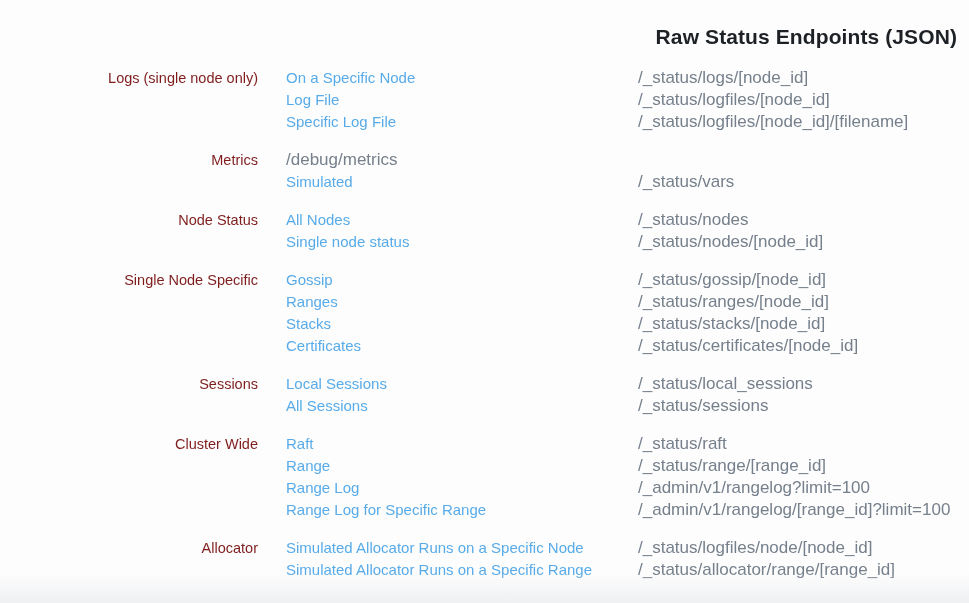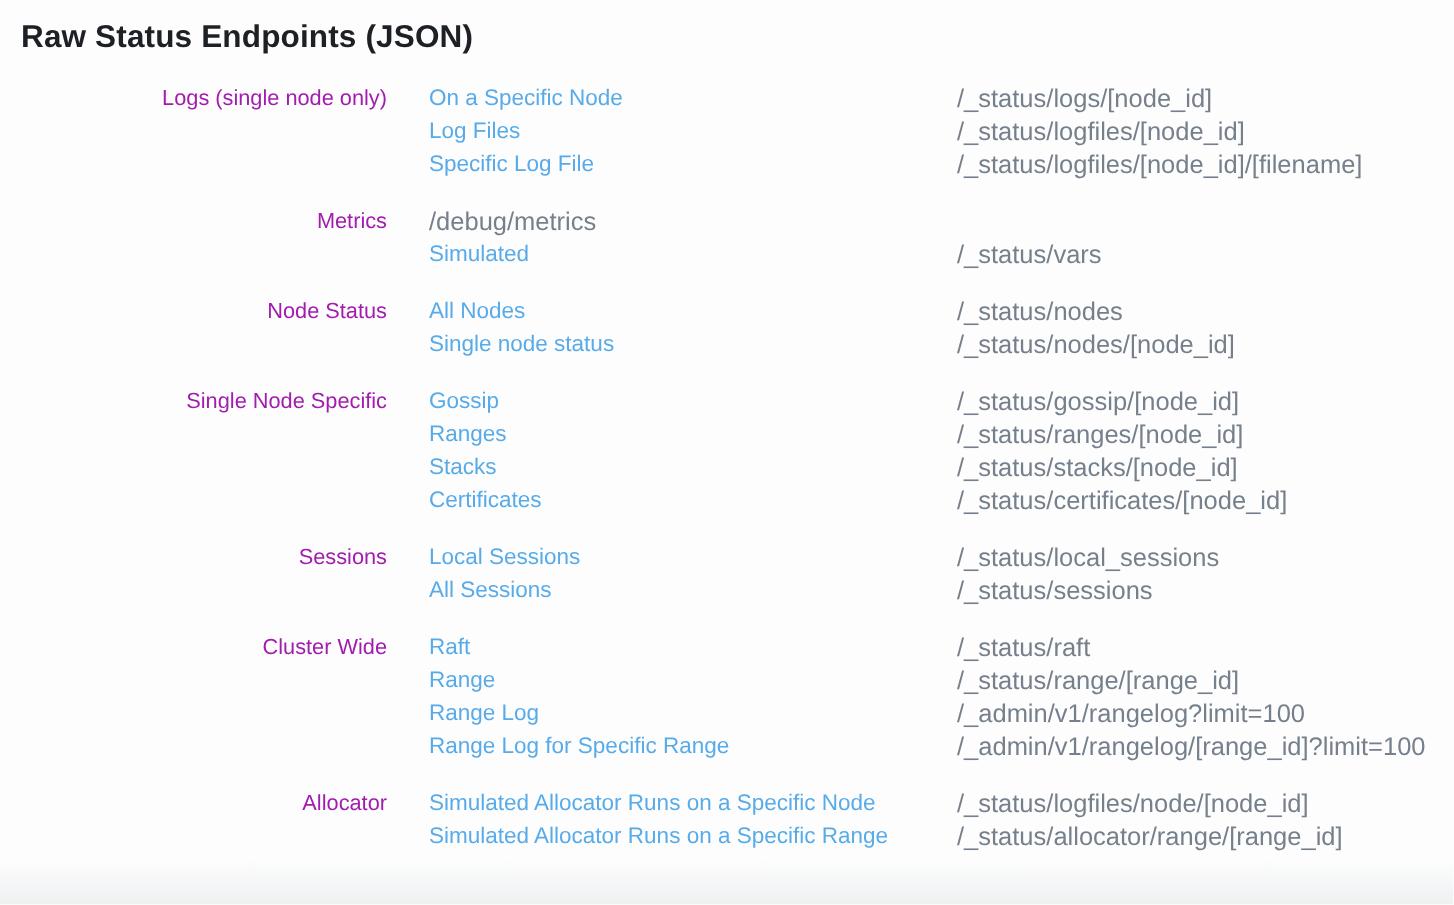--- a/index.html
+++ b/index.html
@@ -16,42 +16,43 @@
     -webkit-font-smoothing: antialiased;
   }
   .bottom-fade {
     position: absolute;
     left: 0; right: 0; bottom: 0;
     height: 30px;
     background: linear-gradient(to bottom, rgba(253,253,253,0), #eef0f2);
     pointer-events: none;
   }
   h1.page-title {
-    margin: 0;
+    margin: 12px;
     padding: 12px 0 0 14px;
     font-size: 21px;
     line-height: 25px;
     font-weight: 600;
     color: #1d2126;
     letter-spacing: 0.1px;
+    text-align: right;
   }
   main.endpoints-table {
     margin-top: 18px;
   }
   section.group {
     display: grid;
     grid-template-columns: 258px 1fr;
     column-gap: 28px;
     margin-bottom: 16px;
   }
   .cat {
     text-align: right;
     font-size: 14.5px;
     line-height: 22px;
-    color: #a21caf;
+    color: #7f1d1d;
   }
   .row {
     display: grid;
     grid-template-columns: 324px 1fr;
     column-gap: 28px;
   }
   a.endpoint-link {
     font-size: 15px;
     line-height: 22px;
     color: #58abe9;
@@ -71,21 +72,21 @@
 
 <main class="endpoints-table">
     <section class="group">
       <div class="cat">Logs (single node only)</div>
       <div>
         <div class="row">
           <a class="endpoint-link" href="#">On a Specific Node</a>
           <span class="path">/_status/logs/[node_id]</span>
         </div>
         <div class="row">
-          <a class="endpoint-link" href="#">Log Files</a>
+          <a class="endpoint-link" href="#">Log File</a>
           <span class="path">/_status/logfiles/[node_id]</span>
         </div>
         <div class="row">
           <a class="endpoint-link" href="#">Specific Log File</a>
           <span class="path">/_status/logfiles/[node_id]/[filename]</span>
         </div>
       </div>
     </section>
     <section class="group">
       <div class="cat">Metrics</div>

